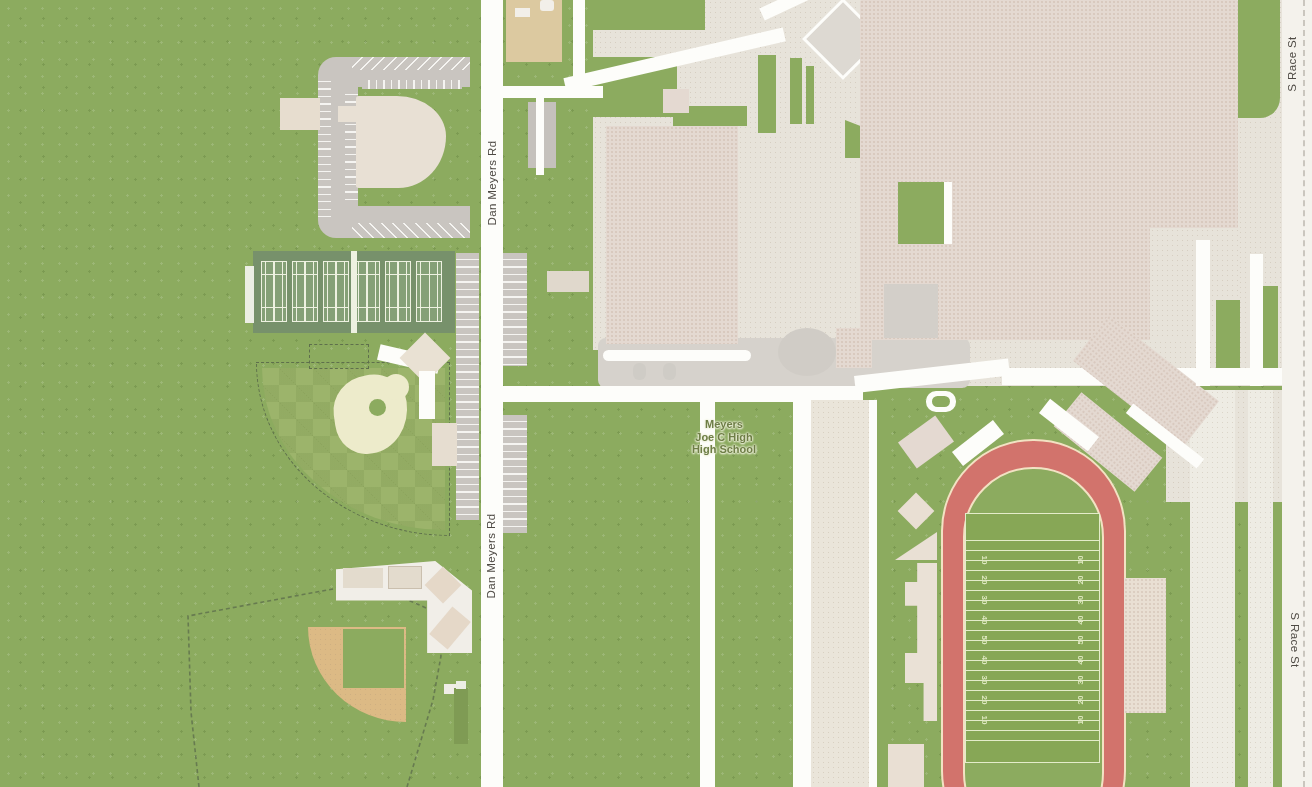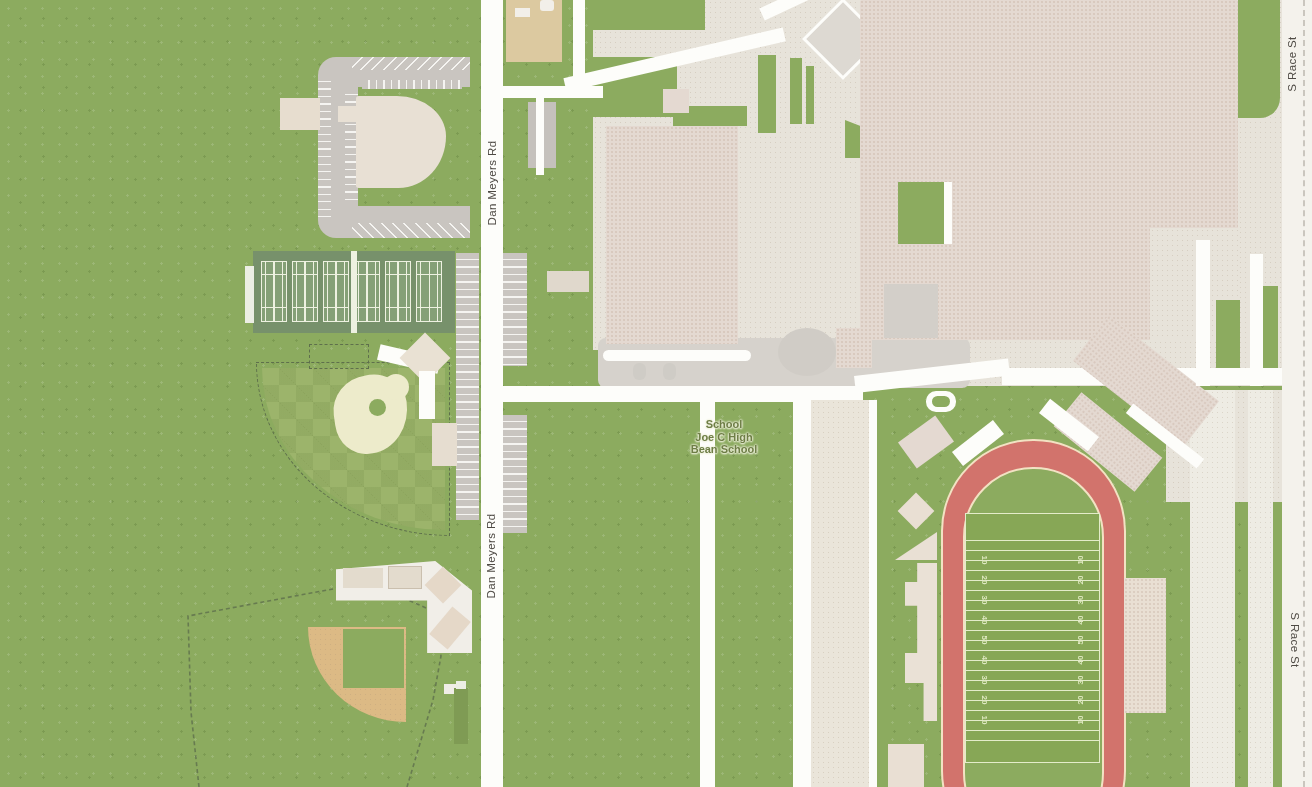--- a/index.html
+++ b/index.html
@@ -213,22 +213,22 @@
     </div>
   <div class="abs white" style="left:952px;top:434px;width:52px;height:18px;transform:rotate(-38deg);"></div>
   <div class="abs white" style="left:1038px;top:416px;width:62px;height:18px;transform:rotate(38deg);"></div>
   <div class="abs" style="left:903px;top:498px;width:26px;height:26px;background:#e9dfd3;transform:rotate(45deg);"></div>
   <div class="abs" style="left:895px;top:532px;width:42px;height:28px;background:#e9e0d4;clip-path:polygon(0 100%,100% 0,100% 100%);"></div>
   <div class="abs" style="left:905px;top:563px;width:32px;height:158px;background:#eae1d6;clip-path:polygon(38% 0,100% 0,100% 100%,58% 100%,58% 76%,0 76%,0 57%,38% 57%,38% 27%,0 27%,0 12%,38% 12%);"></div>
   <div class="abs stand bdots" style="left:1124px;top:578px;width:42px;height:135px;"></div>
   <div class="abs stand" style="left:888px;top:744px;width:36px;height:43px;"></div>
 
   <div id="school-label" style="left:724px;top:437px;">
-    <div>School</div>
+    <div>Meyers</div>
     <div>Joe C High</div>
-    <div>Bean School</div>
+    <div>High School</div>
   </div>
   <div class="vlabel rotccw" style="left:492px;top:183px;">Dan Meyers Rd</div>
   <div class="vlabel rotccw" style="left:491px;top:556px;">Dan Meyers Rd</div>
   <div class="vlabel rotccw" style="left:1292px;top:64px;">S Race St</div>
   <div class="vlabel rotcw" style="left:1295px;top:640px;">S Race St</div>
 
 </div>
 
 </body></html>

